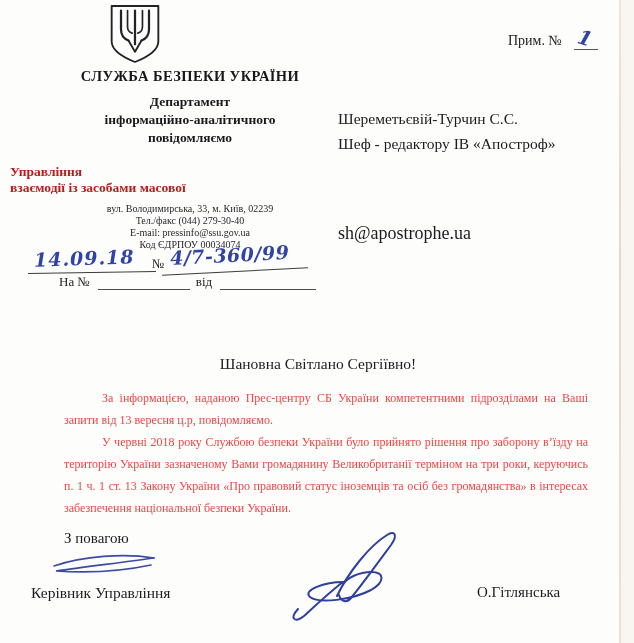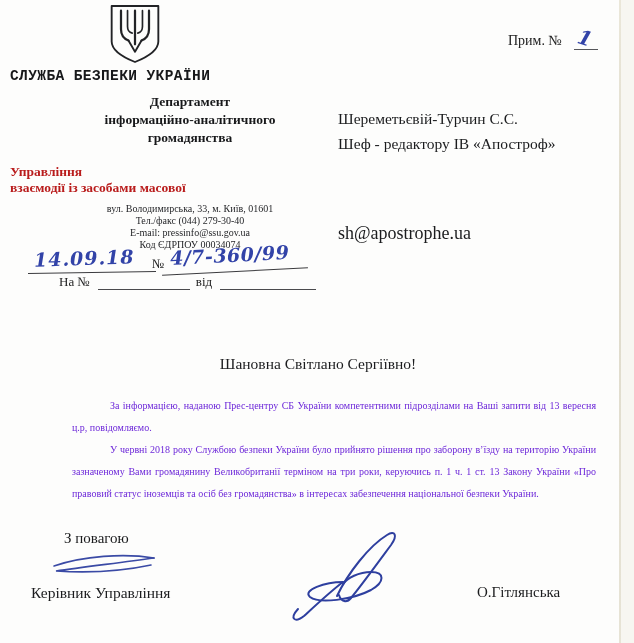--- a/index.html
+++ b/index.html
@@ -17,21 +17,21 @@
     background:linear-gradient(180deg,#e7e3d3,#d9d4c2 40%,#e3dfcf);
     opacity:.85;
   }
   .scan-margin{
     position:absolute;left:621px;top:0;width:13px;height:643px;
     background:#f7f6f1;
   }
   .emblem{position:absolute;left:107px;top:4px;width:56px;height:60px;}
   .org{
     position:absolute;left:10px;top:68px;width:360px;
-    text-align:left;font-weight:bold;font-size:14.5px;letter-spacing:.4px;color:#17181a;font-family:Liberation Mono, monospace;
+    text-align:center;font-weight:bold;font-size:14.5px;letter-spacing:.4px;color:#17181a;
   }
   .dept{position:absolute;left:10px;top:93px;width:360px;text-align:center;
     font-weight:bold;font-size:13.5px;line-height:18px;color:#17181a;}
   .division{position:absolute;left:10px;top:149px;width:360px;text-align:left;
     font-weight:bold;font-size:13.5px;line-height:16px;color:#b91c1c;margin-top:15px;}
   .addr{position:absolute;left:10px;top:203px;width:360px;text-align:center;
     font-size:10px;line-height:12px;color:#26272a;}
   
   .hand{color:#3243a8;font-style:italic;font-weight:bold;font-family:"DejaVu Serif",serif;}
   .out-date{position:absolute;left:34px;top:247px;font-size:19px;letter-spacing:1px;transform:rotate(-2deg);}
@@ -44,22 +44,22 @@
   .blank.b1{width:92px;margin:0 6px 0 8px;}
   .blank.b2{width:96px;margin-left:8px;}
   
   .prim{position:absolute;left:508px;top:33px;font-size:14px;color:#222;}
   .prim-one{position:absolute;left:578px;top:26px;font-size:20px;transform:rotate(18deg);letter-spacing:0;}
   .u-one{position:absolute;left:574px;top:49px;width:24px;border-bottom:1px solid #55565a;}
   .recipient{position:absolute;left:338px;top:106px;font-size:15.5px;line-height:25px;color:#1b1c1e;}
   .rec-email{position:absolute;left:338px;top:223px;font-size:18px;color:#1b1c1e;}
   
   .salutation{position:absolute;left:56px;top:355px;width:524px;text-align:center;font-size:15.5px;color:#1b1c1e;}
-  .para{position:absolute;left:56px;width:524px;margin:16px;
-    font-size:10px;line-height:22px;text-align:justify;text-indent:38px;color:#6d28d9;}
+  .para{position:absolute;left:56px;width:524px;margin:8px;
+    font-size:12px;line-height:22px;text-align:justify;text-indent:38px;color:#ef4444;}
   .p1{top:379px;}
   .p2{top:423px;}
   
   .regards{position:absolute;left:64px;top:530px;font-size:15px;color:#1b1c1e;}
   .flourish{position:absolute;left:48px;top:551px;}
   .position{position:absolute;left:31px;top:584px;font-size:15.5px;color:#1b1c1e;}
   .signer{position:absolute;left:477px;top:584px;font-size:15px;color:#1b1c1e;text-align:center;}
   .signature{position:absolute;left:286px;top:531px;}
 </style>
 </head>
@@ -80,30 +80,30 @@
       <path d="M38 7 V24 Q38 30 33 31" stroke-width="1.8"></path>
       <path d="M23 39 L30 51 L37 39" stroke-width="2"></path>
     </svg>
   </div>
 
   <div class="org">СЛУЖБА БЕЗПЕКИ УКРАЇНИ</div>
 
   <div class="dept">
     <div>Департамент</div>
     <div>інформаційно-аналітичного</div>
-    <div>громадянства</div>
+    <div>повідомляємо</div>
   </div>
 
   <div class="division">
     <div>Управління</div>
     <div>взаємодії із засобами масової</div>
   </div>
 
   <div class="addr">
-    <div>вул. Володимирська, 33, м. Київ, 01601</div>
+    <div>вул. Володимирська, 33, м. Київ, 02239</div>
     <div>Тел./факс (044) 279-30-40</div>
     <div>E-mail: pressinfo@ssu.gov.ua</div>
     <div>Код ЄДРПОУ 00034074</div>
   </div>
 
   <div class="hand out-date">14.09.18</div>
   <div class="out-no-label">№</div>
   <div class="hand out-number">4/7-360/99</div>
   <div class="u-date"></div>
   <div class="u-num"></div>

